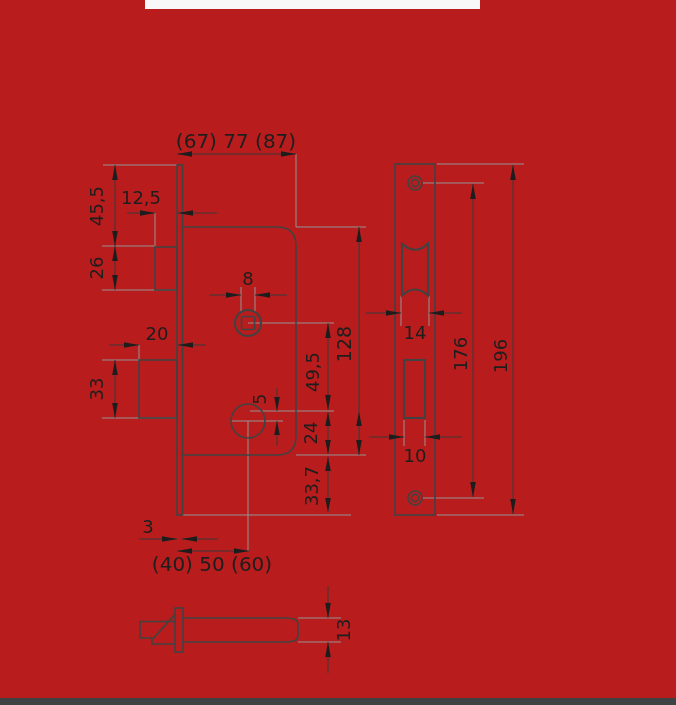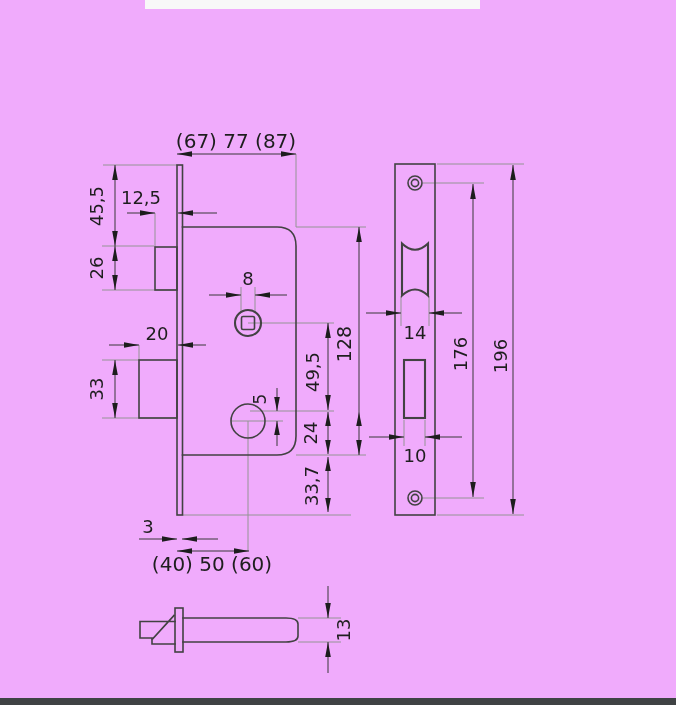--- a/index.html
+++ b/index.html
@@ -8,21 +8,21 @@
     --extline:#949494;
     --arrow:#1d1d1d;
     --txt:#1e1e1e;
     --header-bar:#f8f8f8;
     --footer-bar:#3f4244;
   }
   html,body{margin:0;padding:0;background:#ffffff;}
   .stage{
     position:relative;
     width:676px;height:705px;
-    background:#f0abfc;
+    background:#b91c1c;
     overflow:hidden;
     font-family:"DejaVu Sans","Liberation Sans",sans-serif;
   }
   .header-remnant{
     position:absolute;left:145px;top:0;width:335px;height:9px;
     background:var(--header-bar);
   }
   .footer-bar{
     position:absolute;left:0;top:698px;width:676px;height:7px;
     background:var(--footer-bar);

